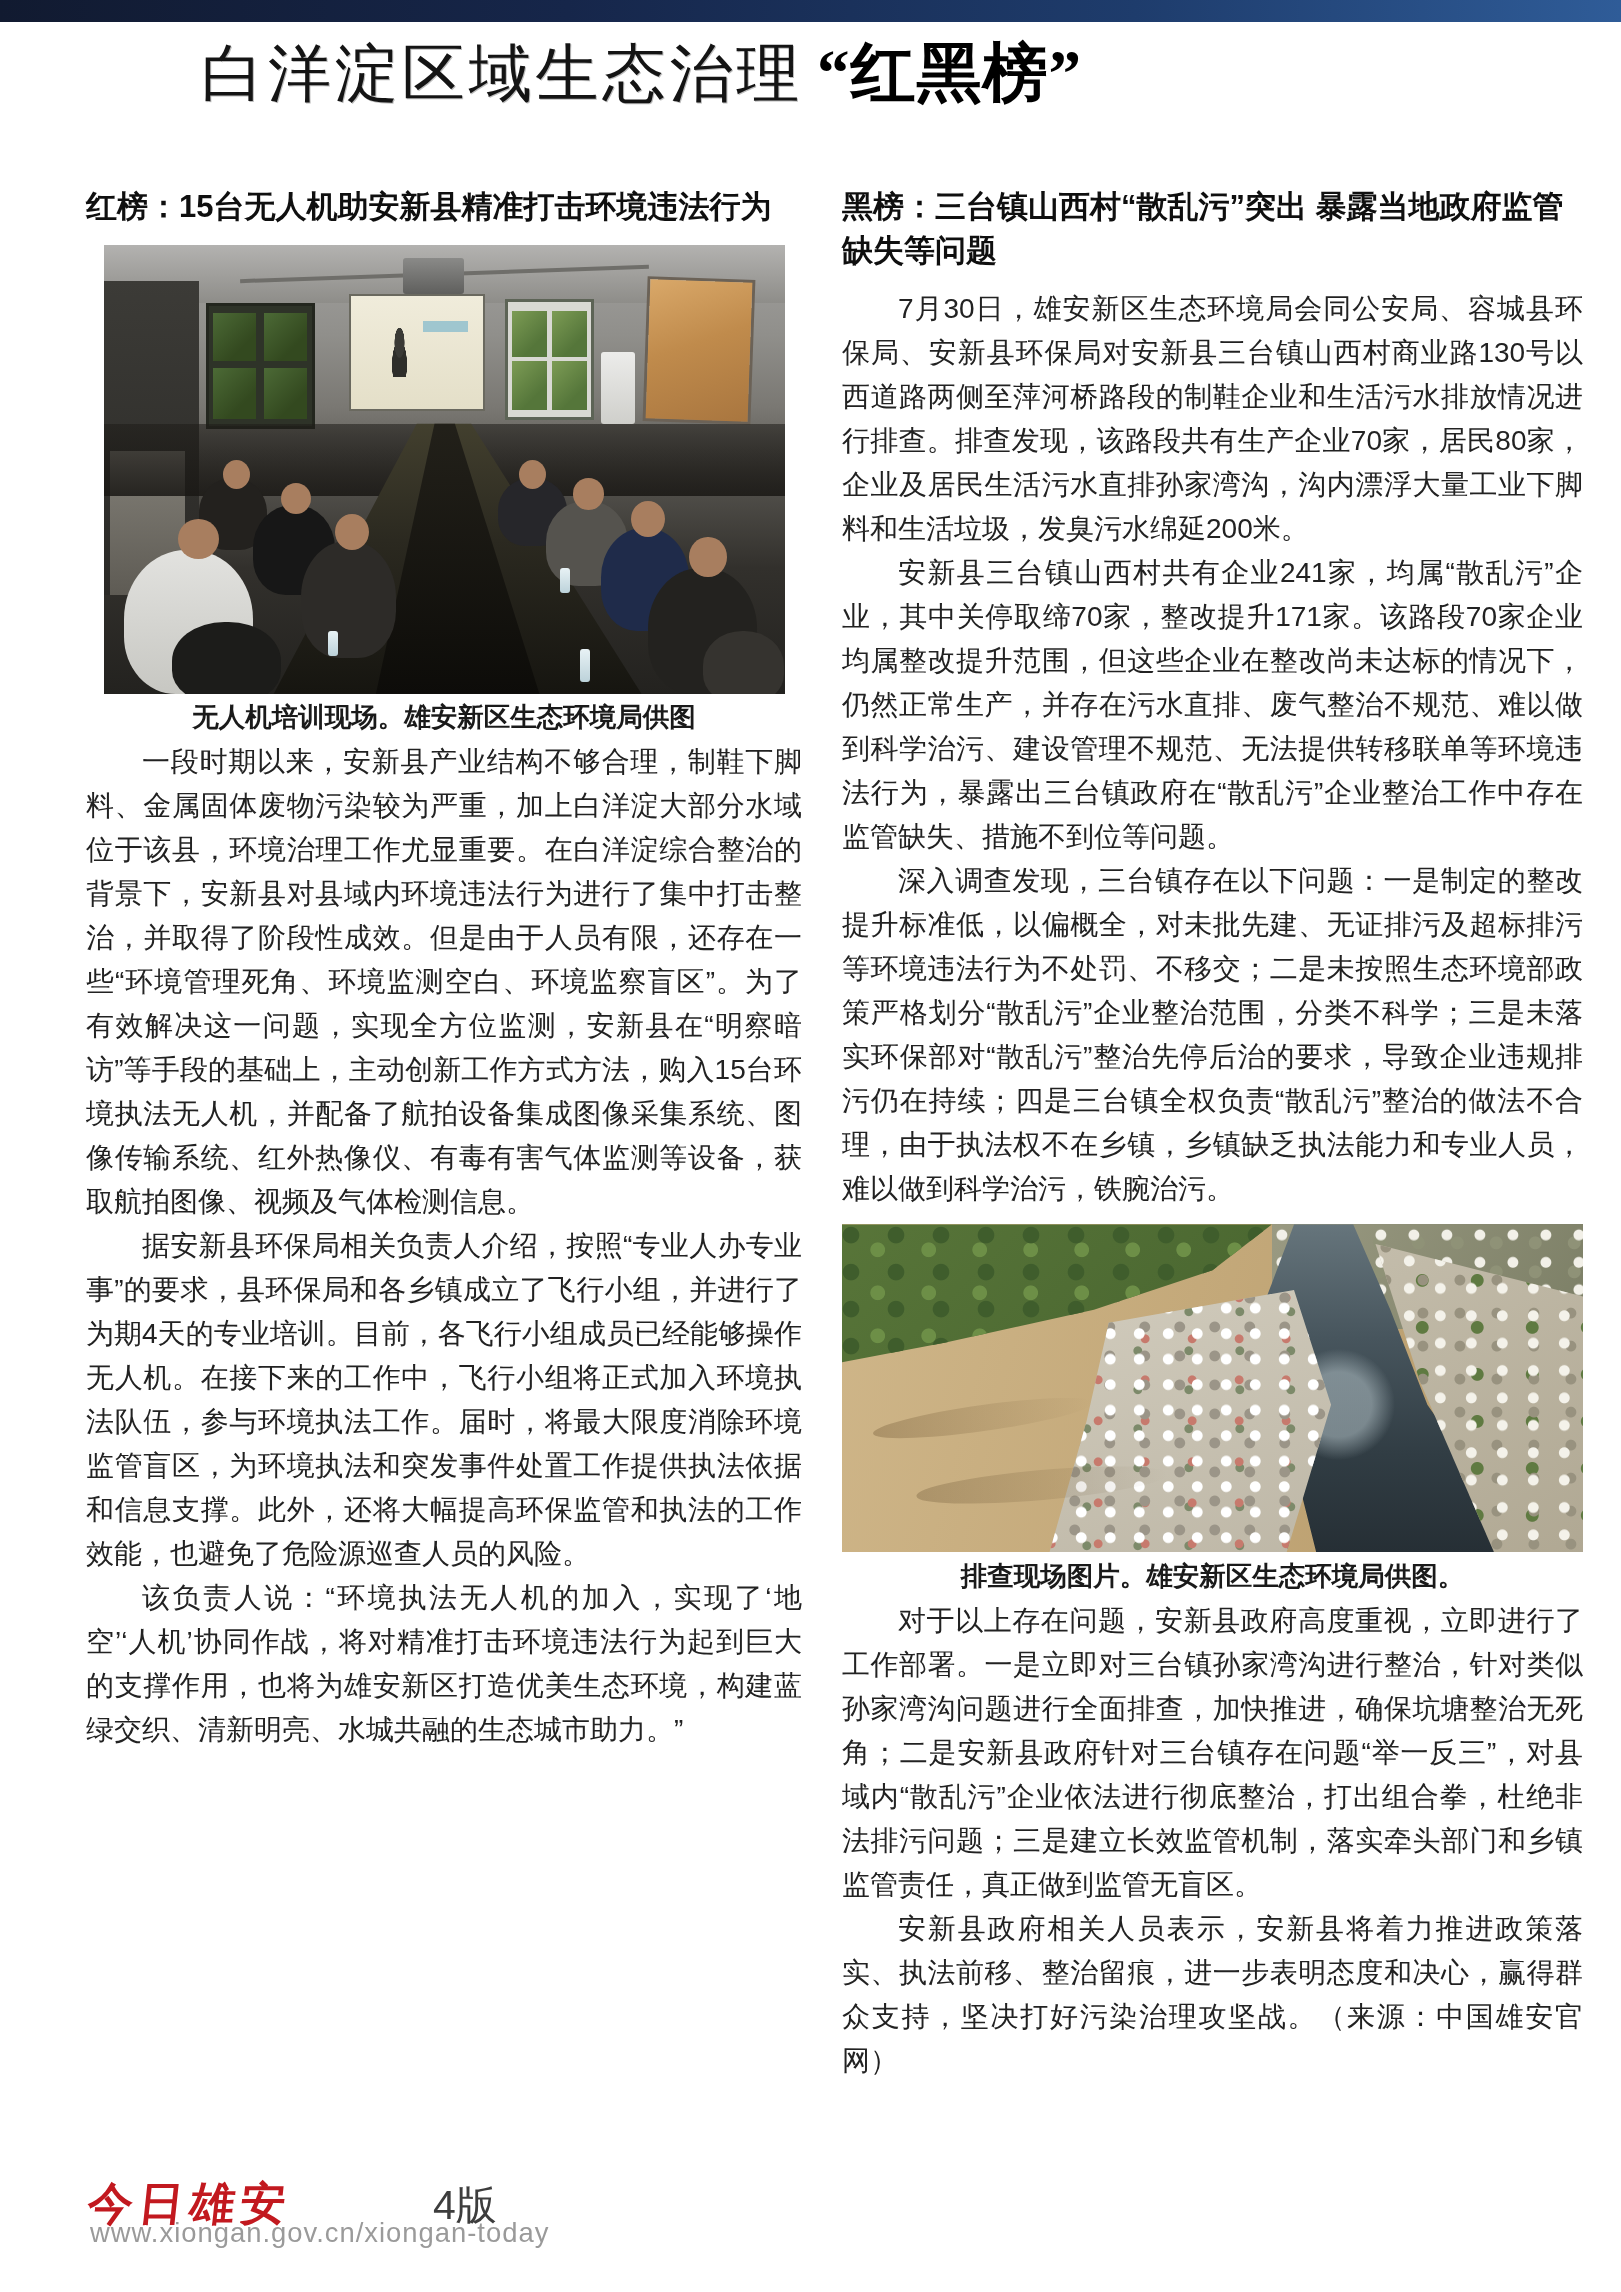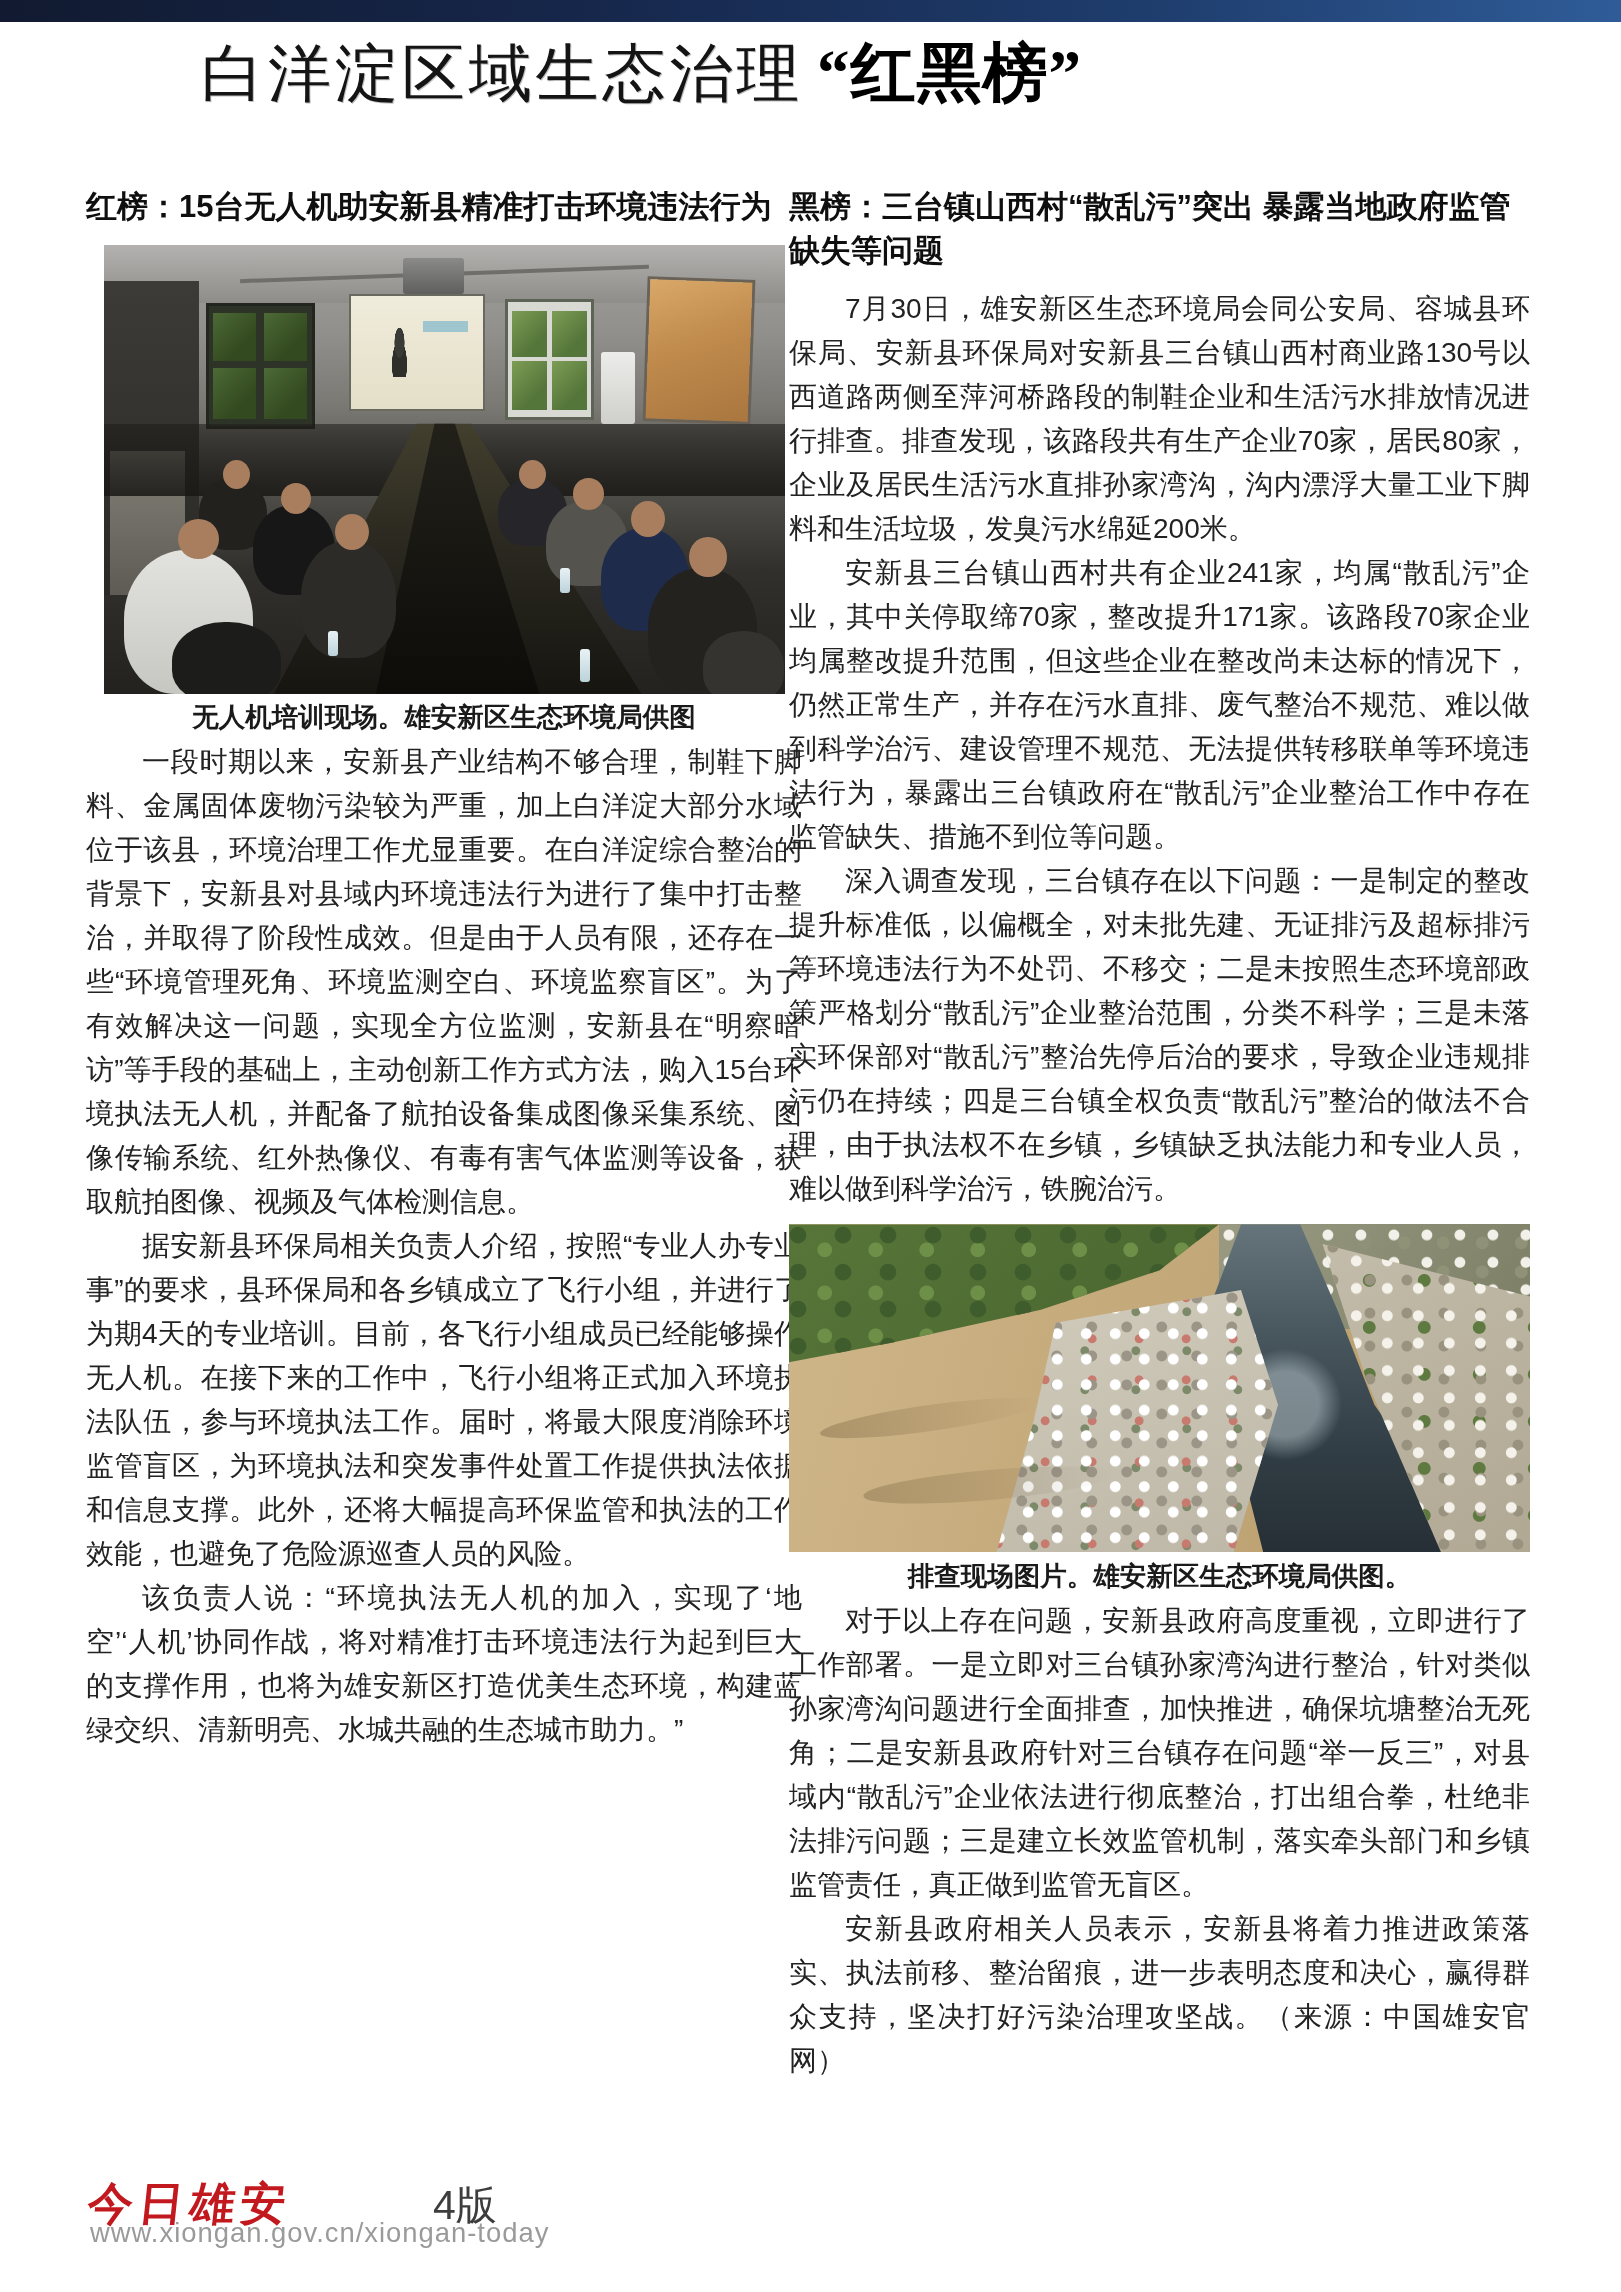--- a/index.html
+++ b/index.html
@@ -7,21 +7,21 @@
         font-family:"Liberation Sans","DejaVu Sans",sans-serif;color:#1f1f1f;}
   .topbar{position:absolute;left:0;top:0;width:1621px;height:21.6px;
           background:linear-gradient(90deg,#111a30 0%,#16264a 35%,#1e3c6c 70%,#2f5c98 100%);}
   .masthead{position:absolute;left:0;top:29px;width:1283px;text-align:center;white-space:nowrap;}
   .title-main{font-family:"Liberation Serif","DejaVu Serif",serif;font-weight:400;
               font-size:63px;letter-spacing:3.9px;color:#141414;text-shadow:1px 1px 0 #bdbdbd;}
   .title-quote{font-family:"Liberation Serif","DejaVu Serif",serif;font-weight:700;
                font-size:65px;letter-spacing:1px;color:#000;margin-left:13.7px;}
   .col{position:absolute;top:137px;margin-top:48px;}
   .col-left{left:86px;width:716px;}
-  .col-right{left:789px;width:741px;}
+  .col-right{left:842px;width:741px;}
   .col h2{margin:0 0 13.7px 0;font-size:31px;line-height:44px;font-weight:700;color:#0f0f0f;
           font-family:"Liberation Sans","DejaVu Sans",sans-serif;}
   .col p{margin:0;font-size:28px;line-height:44px;text-align:justify;text-indent:2em;color:#222;}
   .caption{font-family:"Liberation Serif","DejaVu Serif",serif;font-weight:700;
            font-size:26.5px;line-height:33px;text-align:center;color:#1a1a1a;margin:7.8px 0 5.9px 0;}
   .photo{position:relative;overflow:hidden;background:#888;}
   .photo *{position:absolute;}
   .photo-meeting{width:681px;height:449px;margin:15.7px auto 3.9px auto;
      background:linear-gradient(180deg,#a3a2a0 0%,#908f8b 20%,#7a7873 36%,#55534e 52%,#32302c 72%,#23221f 100%);}
   .photo-ditch{width:741px;height:328px;margin:13.7px 0 2px 0;

